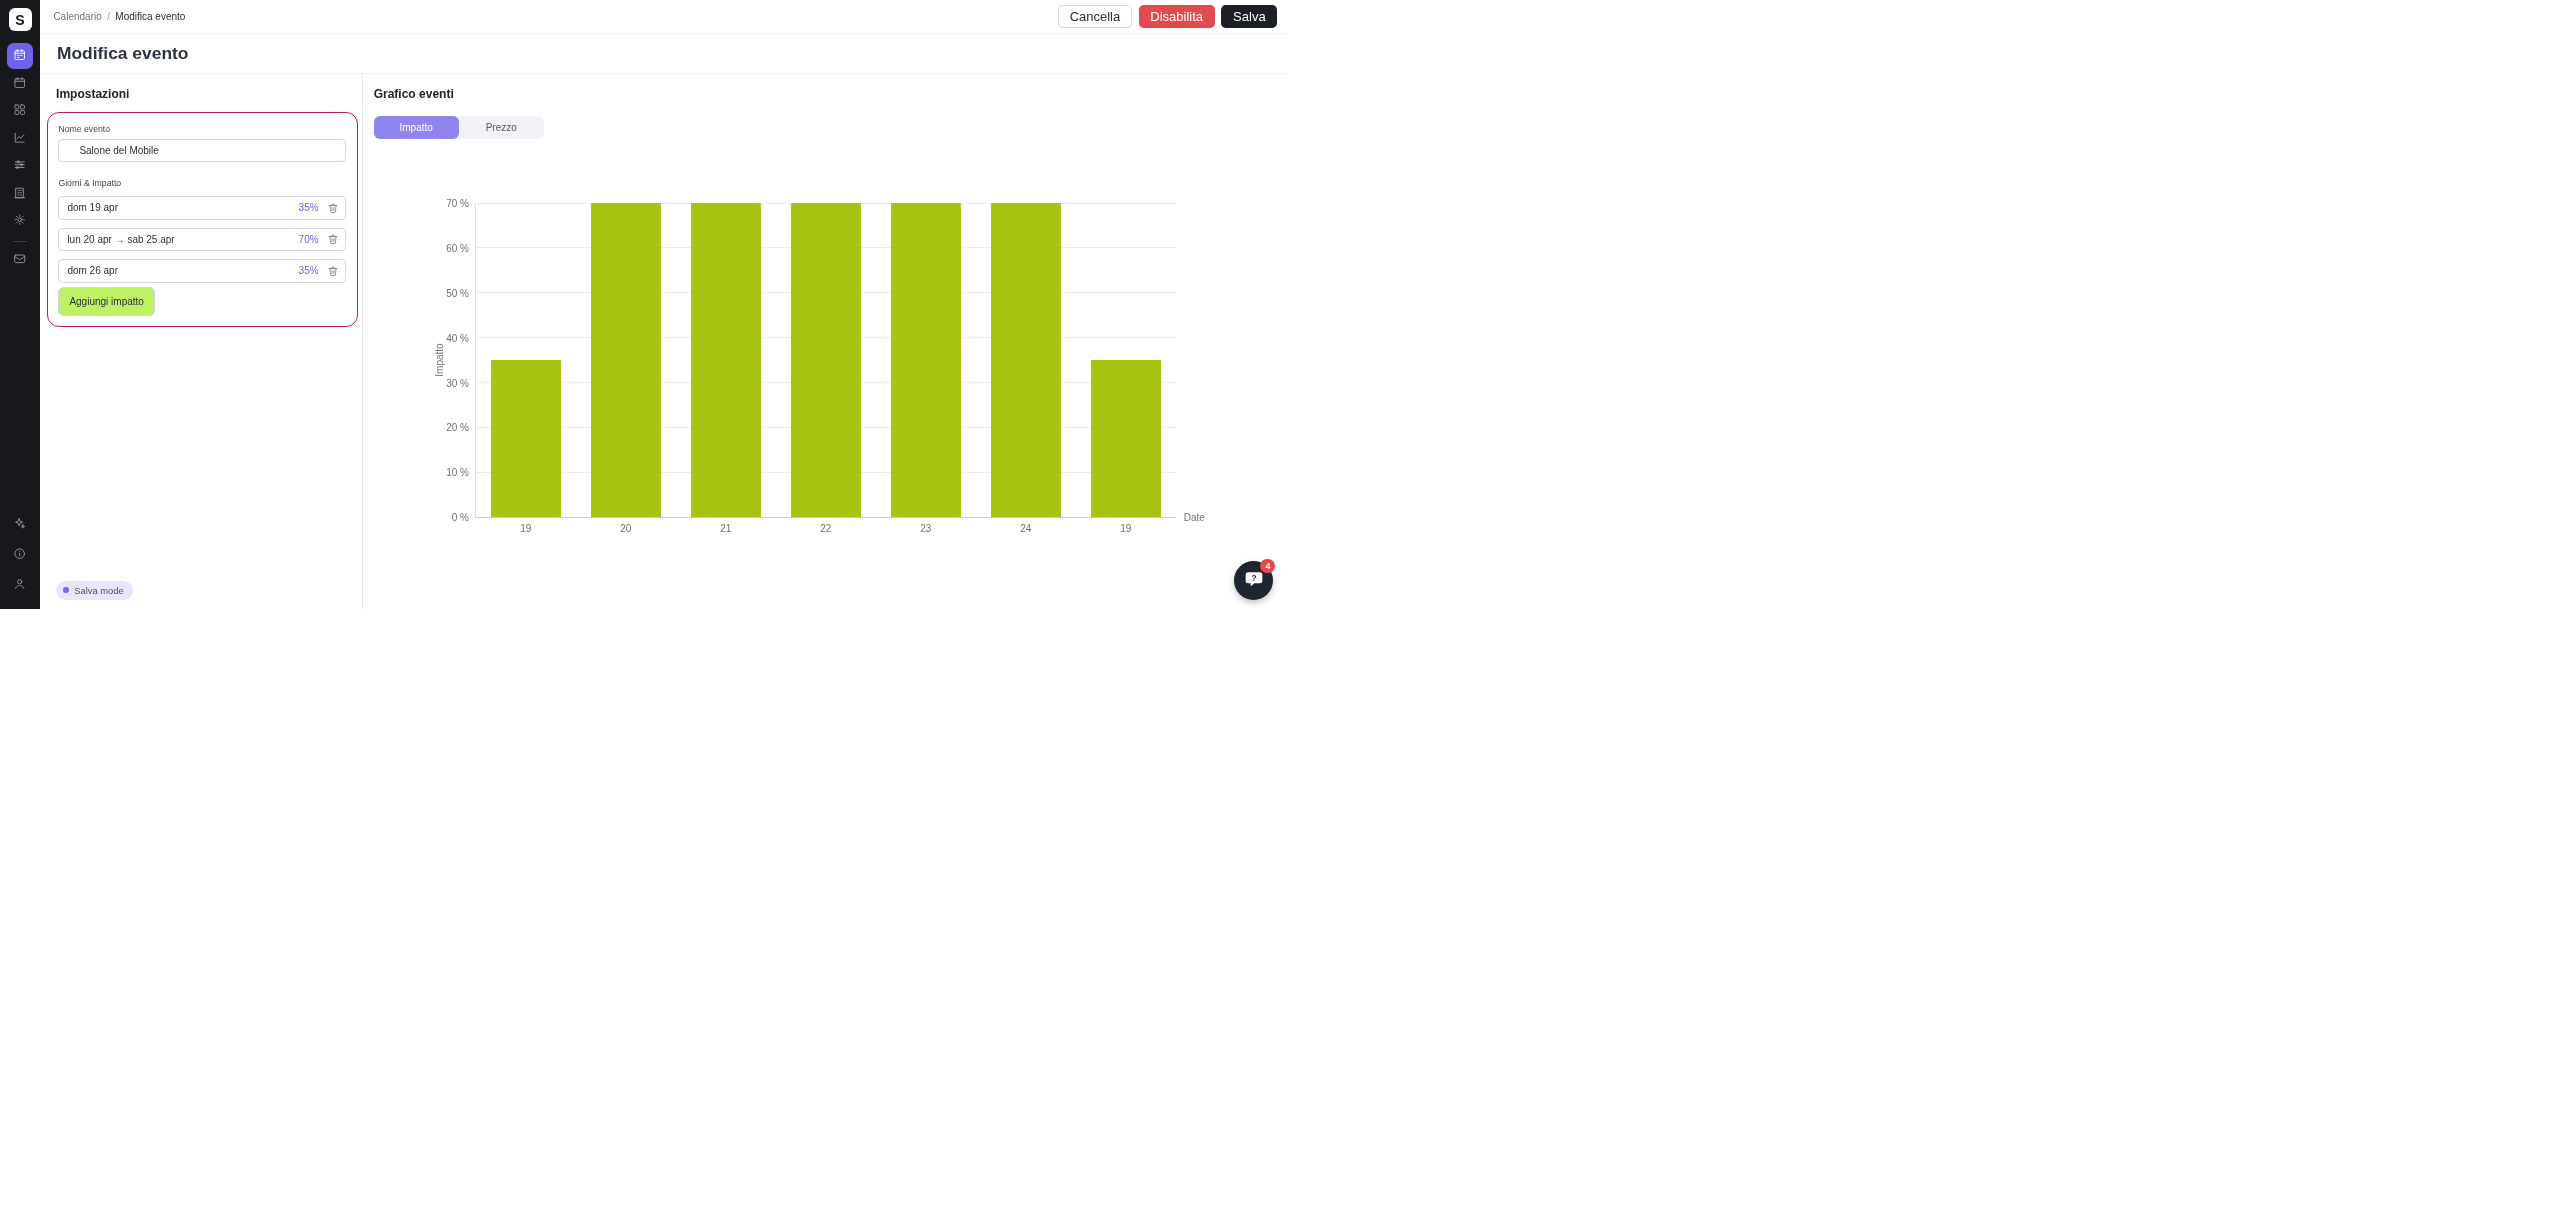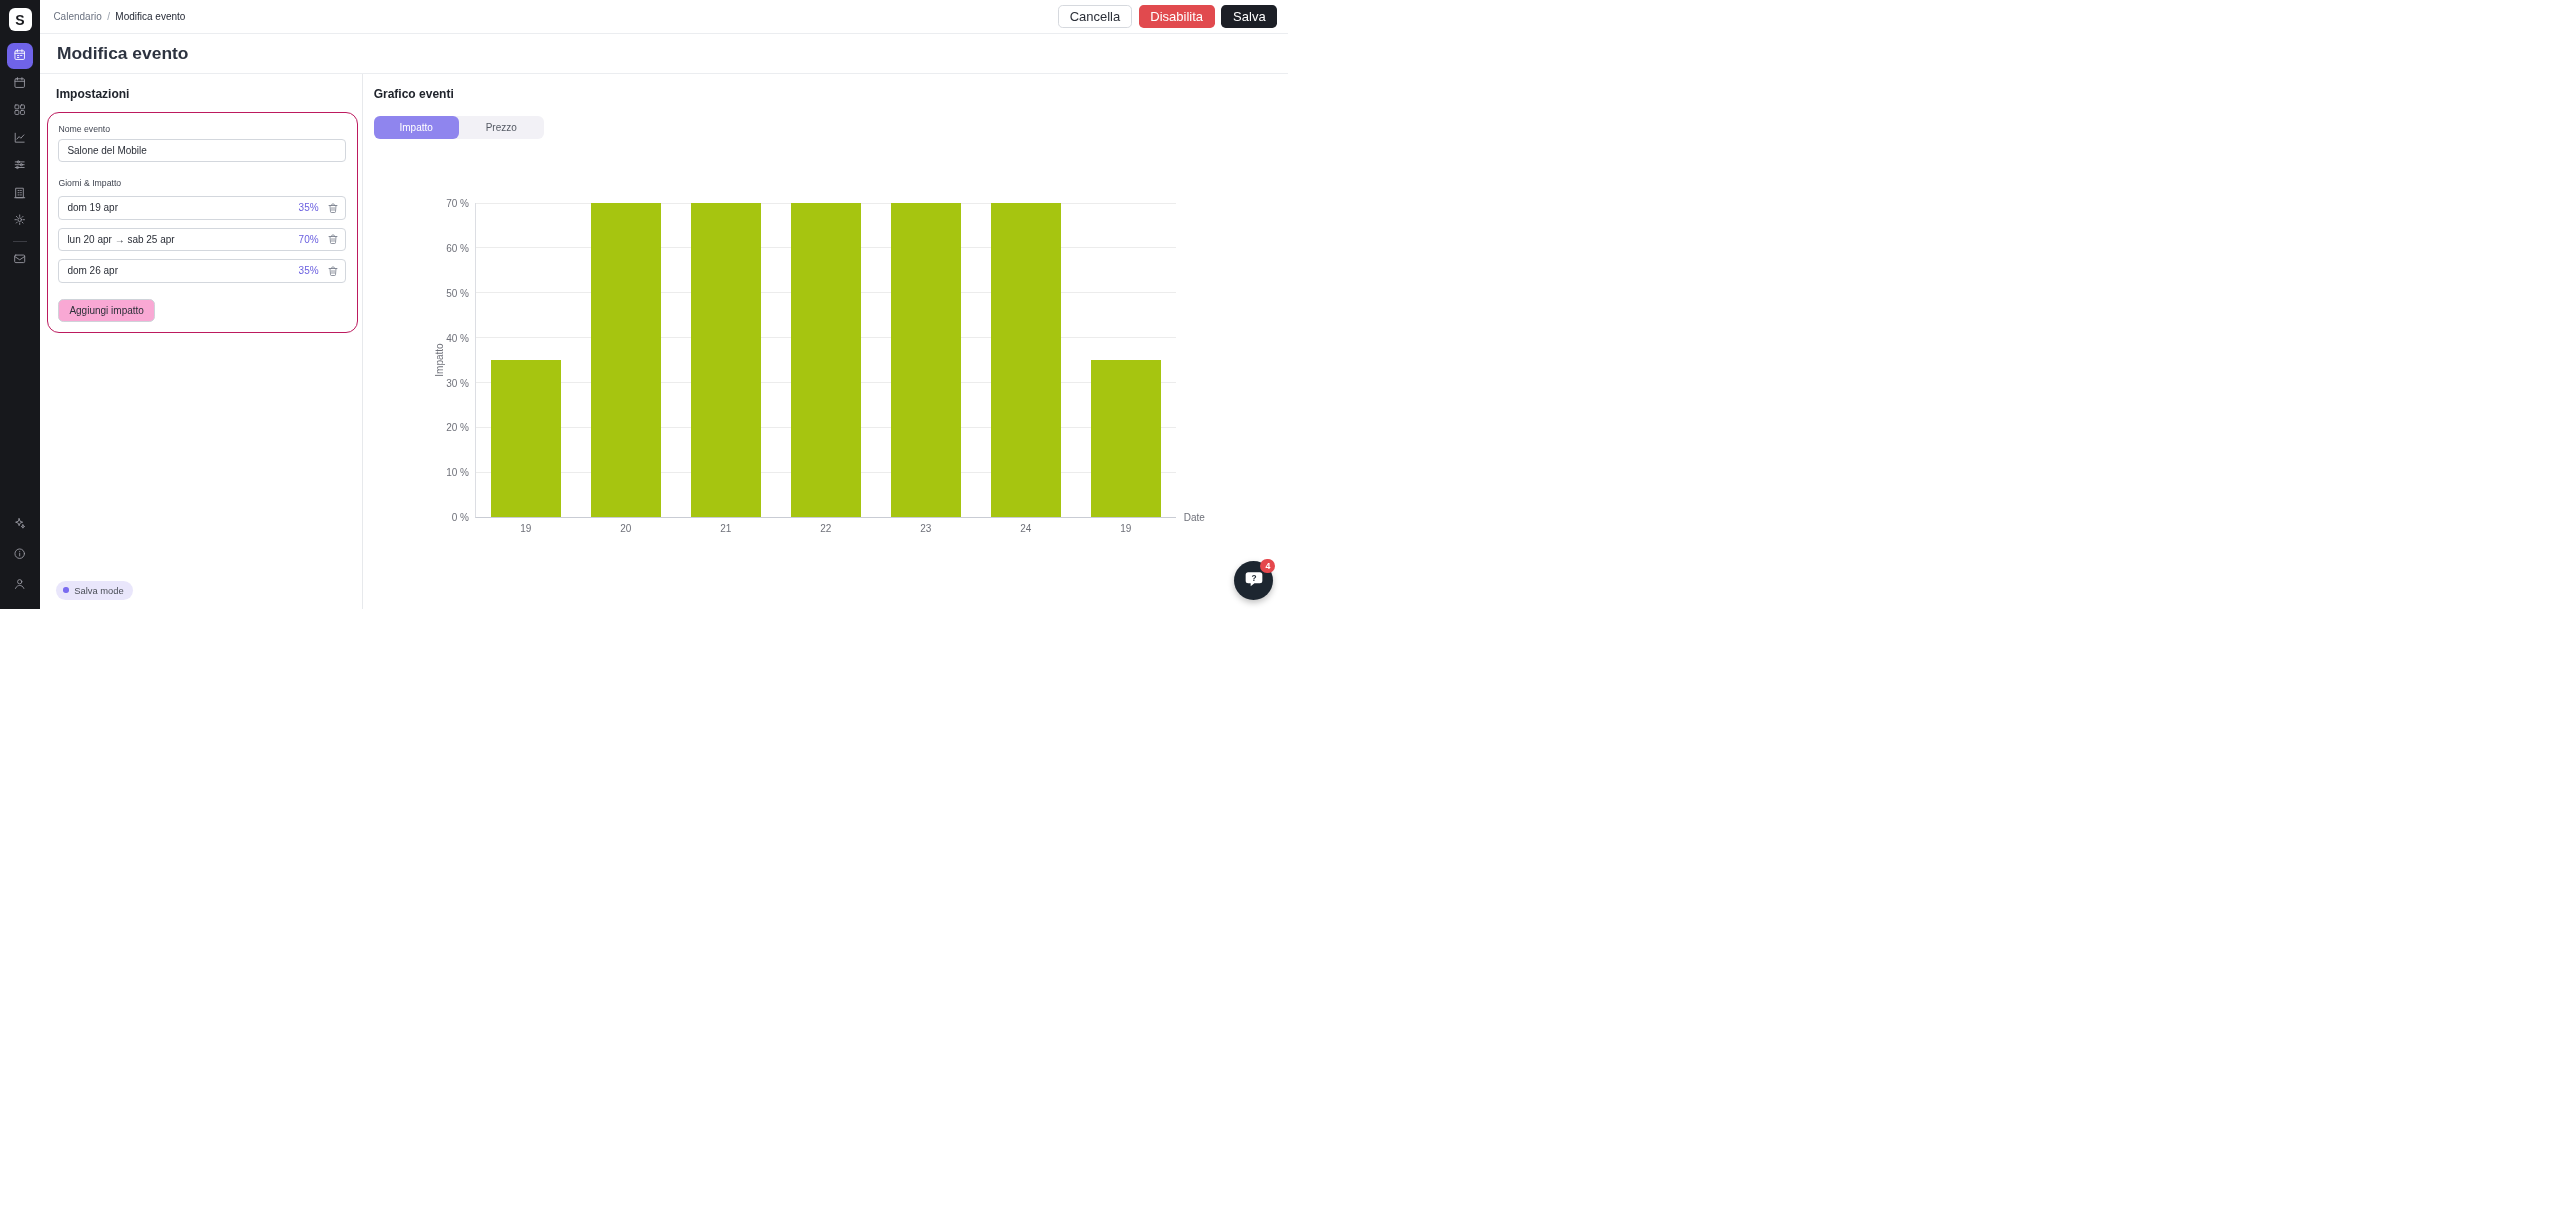--- a/index.html
+++ b/index.html
@@ -44,31 +44,31 @@
 
   
   .left-panel { width:323px; flex:none; border-right:0.7px solid #e7e9ec; position:relative;
                 padding:13.4px 4px 0 6.7px; }
   .panel-heading { font-size:12px; font-weight:600; color:#20242c; }
   .left-panel .panel-heading { margin-left:9.4px; }
   .highlight-card { margin-top:10.7px; border:1.7px solid #bc1a5e; border-radius:12px; padding:10.7px; }
   .field-label { display:block; font-size:8.7px; color:#3f4450; margin-bottom:5.4px; }
   .field-label.mt { margin-top:16px; }
   .text-input { width:100%; height:23px; border:0.7px solid #d3d7dd; border-radius:4px;
-                padding:0 8px; font-size:10px; color:#2b2f38; font-family:inherit; background:#fff; }
+                padding:0 20px; font-size:10px; color:#2b2f38; font-family:inherit; background:#fff; }
   .impact-row { display:flex; align-items:center; justify-content:space-between; height:23.5px;
                 border:0.7px solid #d3d7dd; border-radius:4px; padding:0 6.7px 0 8px; margin-top:8px;
                 background:#fff; cursor:pointer; }
   .impact-row .date { font-size:10px; color:#2b2f38; }
   .row-right { display:flex; align-items:center; gap:8px; }
   .pct { font-size:10px; font-weight:500; color:#6a5fe0; }
   .trash { width:12px; height:12px; color:#6b7280; display:flex; cursor:pointer; }
   .trash svg { width:12px; height:12px; stroke:currentColor; fill:none; stroke-width:1.5;
                stroke-linecap:round; stroke-linejoin:round; }
-  .add-btn { margin-top:16px; height:23px; padding:0 10px; background:#f9a8d4; border:0.7px solid #cfd3d9;
+  .add-btn { margin-top:4px; height:29px; padding:0 10px; background:#bef264; border:0.7px solid #cfd3d9;
              border-radius:5.4px; font-size:10px; color:#2b2f38; font-family:inherit; cursor:pointer; }
 
   .demo-badge { position:absolute; left:16px; bottom:9.4px; display:flex; align-items:center; gap:5.4px;
                 background:#e9e6fb; border-radius:670px; padding:4px 9.4px 4px 7.4px; font-size:9.4px; color:#4b4f58; }
   .demo-dot { width:5.4px; height:5.4px; border-radius:50%; background:#7a6cf0; }
 
   
   .right-panel { flex:1; position:relative; padding:13.4px 0 0 10.7px; }
   .tabs { display:inline-flex; background:#f2f1f6; border-radius:6px; margin-top:14.8px; }
   .tab { width:85px; height:23px; line-height:23px; text-align:center; font-size:10px; color:#555a64;

